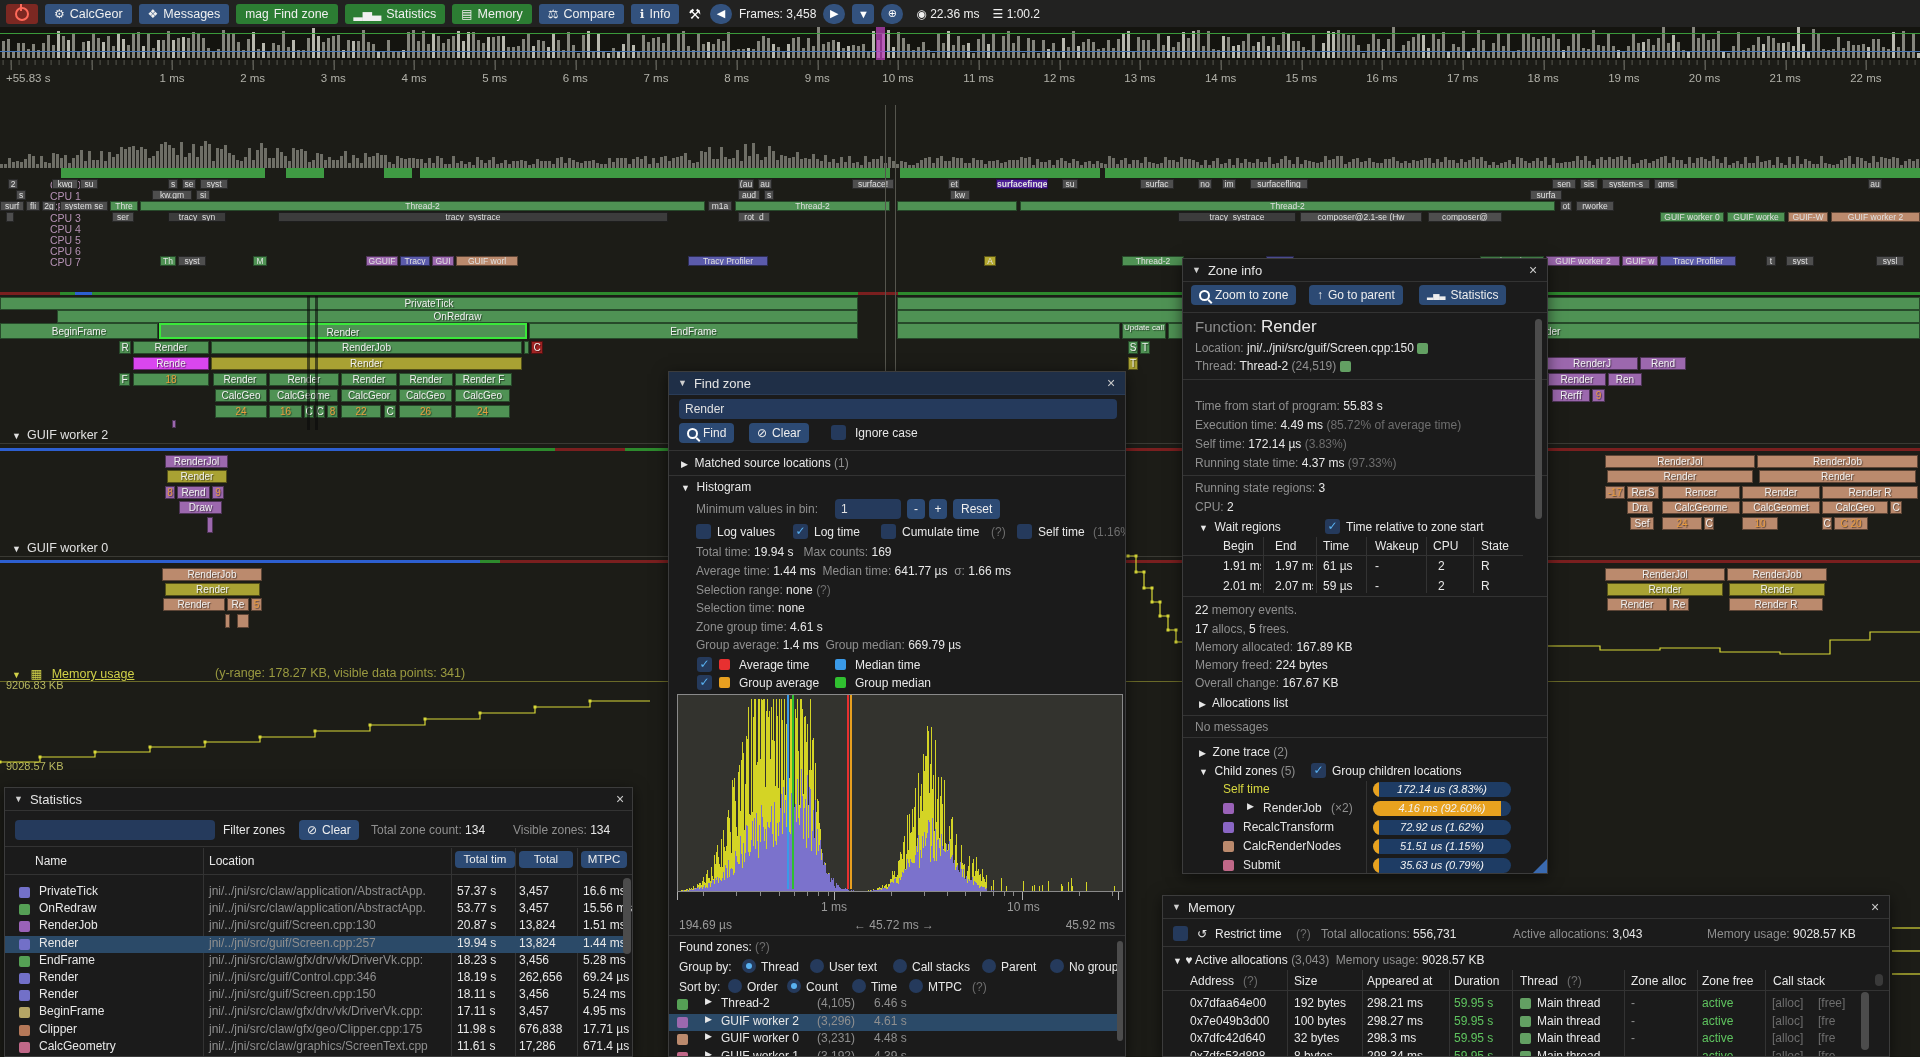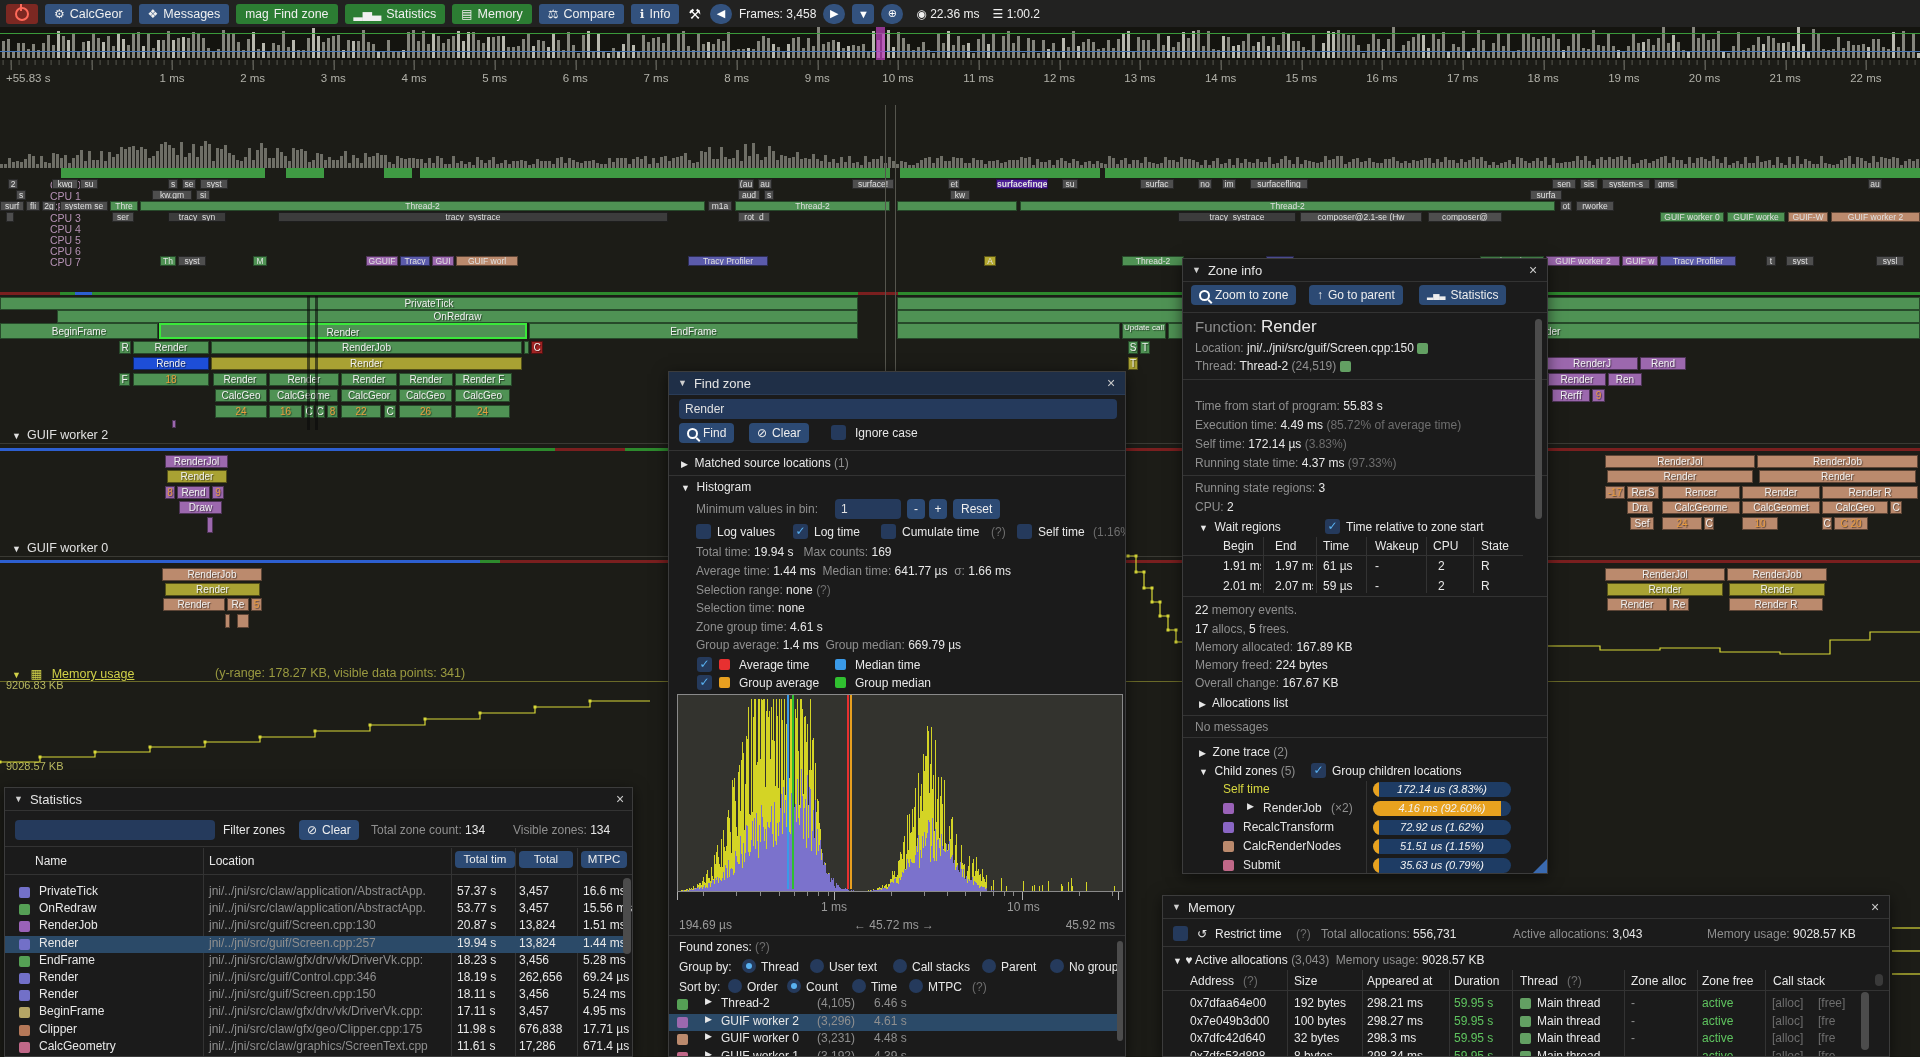--- a/index.html
+++ b/index.html
@@ -1138,21 +1138,21 @@
         <div class="zone" style="left: 897px; top: 323px; width: 223px; height: 16px; line-height: 15px; background: rgb(79, 146, 84);"></div>
         <div class="zone" style="left: 1122px; top: 323px; width: 44px; height: 16px; line-height: 8px; background: rgb(79, 146, 84); font-size: 8px; white-space: normal;">Update call</div>
         <div class="zone" style="left: 1168px; top: 323px; width: 752px; height: 16px; line-height: 15px; background: rgb(79, 146, 84);">Render</div>
         <div class="zone" style="left: 119px; top: 341px; width: 12px; height: 13px; line-height: 12px; background: rgb(79, 146, 84);">R</div>
         <div class="zone" style="left: 133px; top: 341px; width: 76px; height: 13px; line-height: 12px; background: rgb(79, 146, 84);">Render</div>
         <div class="zone" style="left: 211px; top: 341px; width: 311px; height: 13px; line-height: 12px; background: rgb(79, 146, 84);">RenderJob</div>
         <div class="zone" style="left: 524px; top: 341px; width: 5px; height: 13px; line-height: 12px; background: rgb(79, 146, 84);"></div>
         <div class="zone" style="left: 531px; top: 341px; width: 12px; height: 13px; line-height: 12px; background: rgb(160, 35, 35);">C</div>
         <div class="zone" style="left: 1128px; top: 341px; width: 10px; height: 13px; line-height: 12px; background: rgb(79, 146, 84);">S</div>
         <div class="zone" style="left: 1140px; top: 341px; width: 10px; height: 13px; line-height: 12px; background: rgb(79, 146, 84);">T</div>
-        <div class="zone" style="left: 133px; top: 357px; width: 76px; height: 13px; line-height: 12px; background: #1d4ed8;">Rende</div>
+        <div class="zone" style="left: 133px; top: 357px; width: 76px; height: 13px; line-height: 12px; background: #d946ef;">Rende</div>
         <div class="zone" style="left: 211px; top: 357px; width: 311px; height: 13px; line-height: 12px; background: rgb(169, 162, 51);">Render</div>
         <div class="zone" style="left: 1128px; top: 357px; width: 10px; height: 13px; line-height: 12px; background: rgb(169, 162, 51);">T</div>
         <div class="zone" style="left: 1546px; top: 357px; width: 92px; height: 13px; line-height: 12px; background: rgb(156, 104, 174);">RenderJ</div>
         <div class="zone" style="left: 1640px; top: 357px; width: 46px; height: 13px; line-height: 12px; background: rgb(156, 104, 174);">Rend</div>
         <div class="zone" style="left: 119px; top: 373px; width: 11px; height: 13px; line-height: 12px; background: rgb(79, 146, 84);">F</div>
         <div class="zone" style="left: 133px; top: 373px; width: 76px; height: 13px; line-height: 12px; background: rgb(79, 146, 84); color: rgb(232, 154, 60);">18</div>
         <div class="zone" style="left: 213px; top: 373px; width: 54px; height: 13px; line-height: 12px; background: rgb(79, 146, 84);">Render</div>
         <div class="zone" style="left: 269px; top: 373px; width: 70px; height: 13px; line-height: 12px; background: rgb(79, 146, 84);">Render</div>
         <div class="zone" style="left: 341px; top: 373px; width: 56px; height: 13px; line-height: 12px; background: rgb(79, 146, 84);">Render</div>
         <div class="zone" style="left: 399px; top: 373px; width: 54px; height: 13px; line-height: 12px; background: rgb(79, 146, 84);">Render</div>

